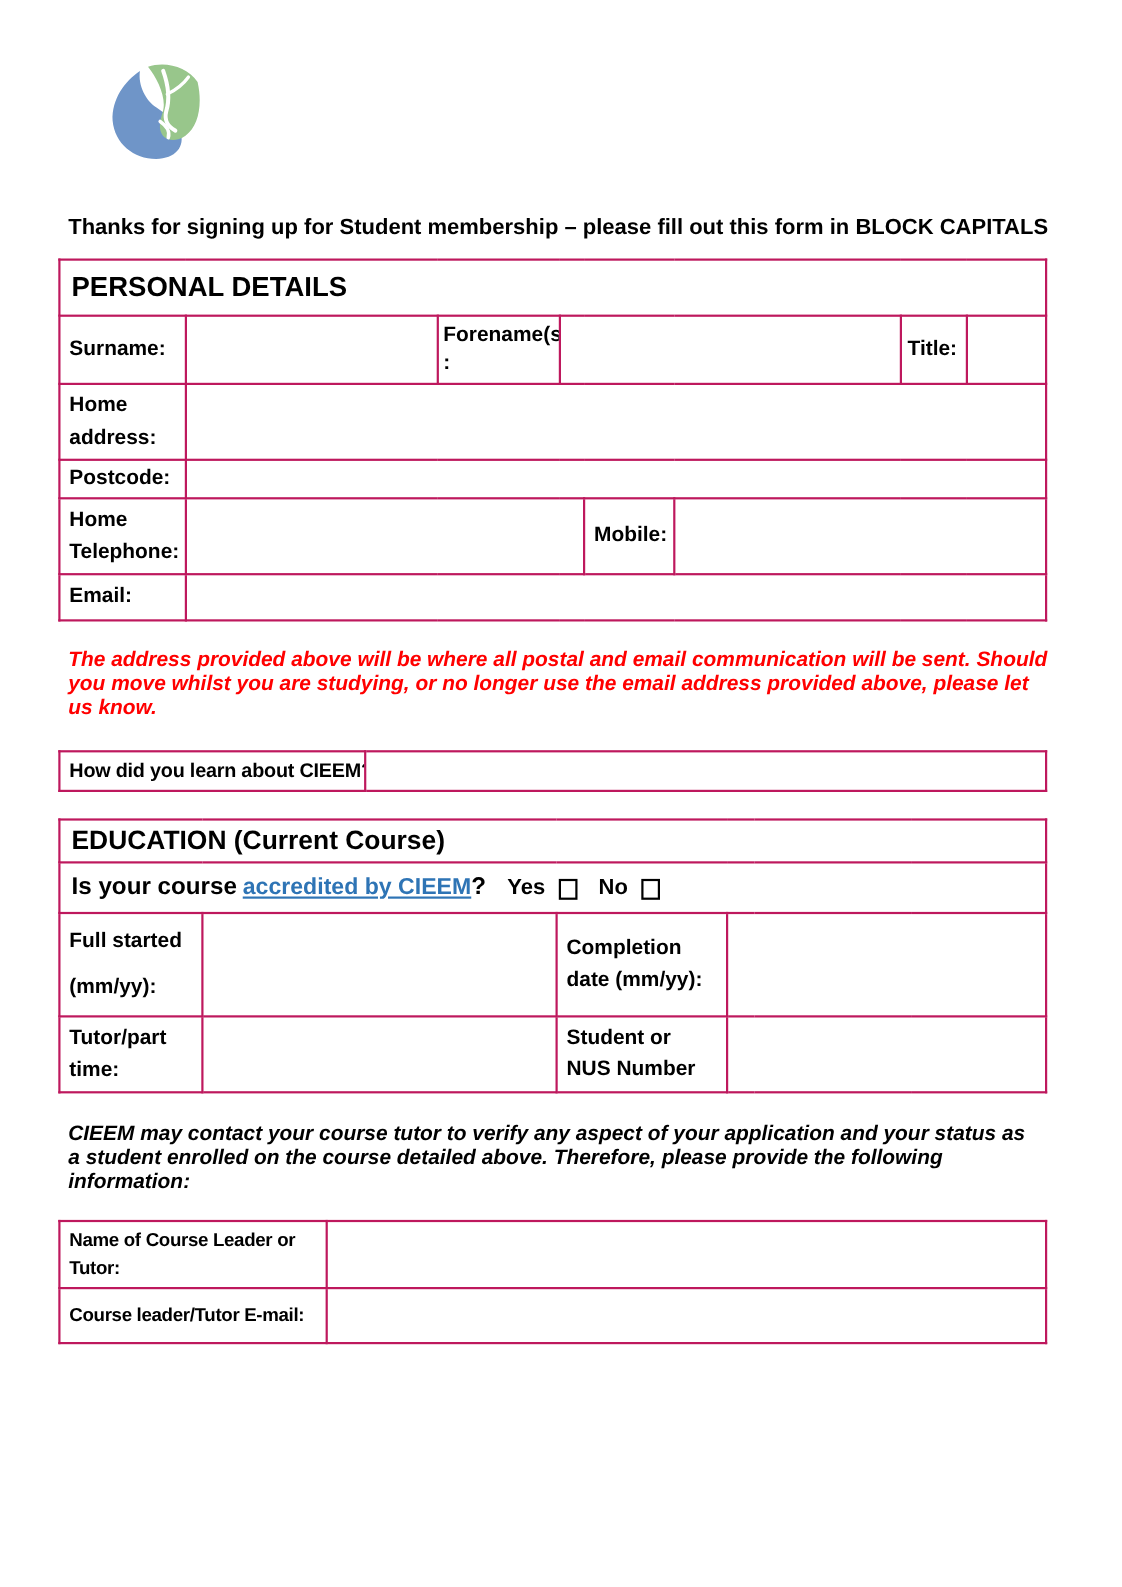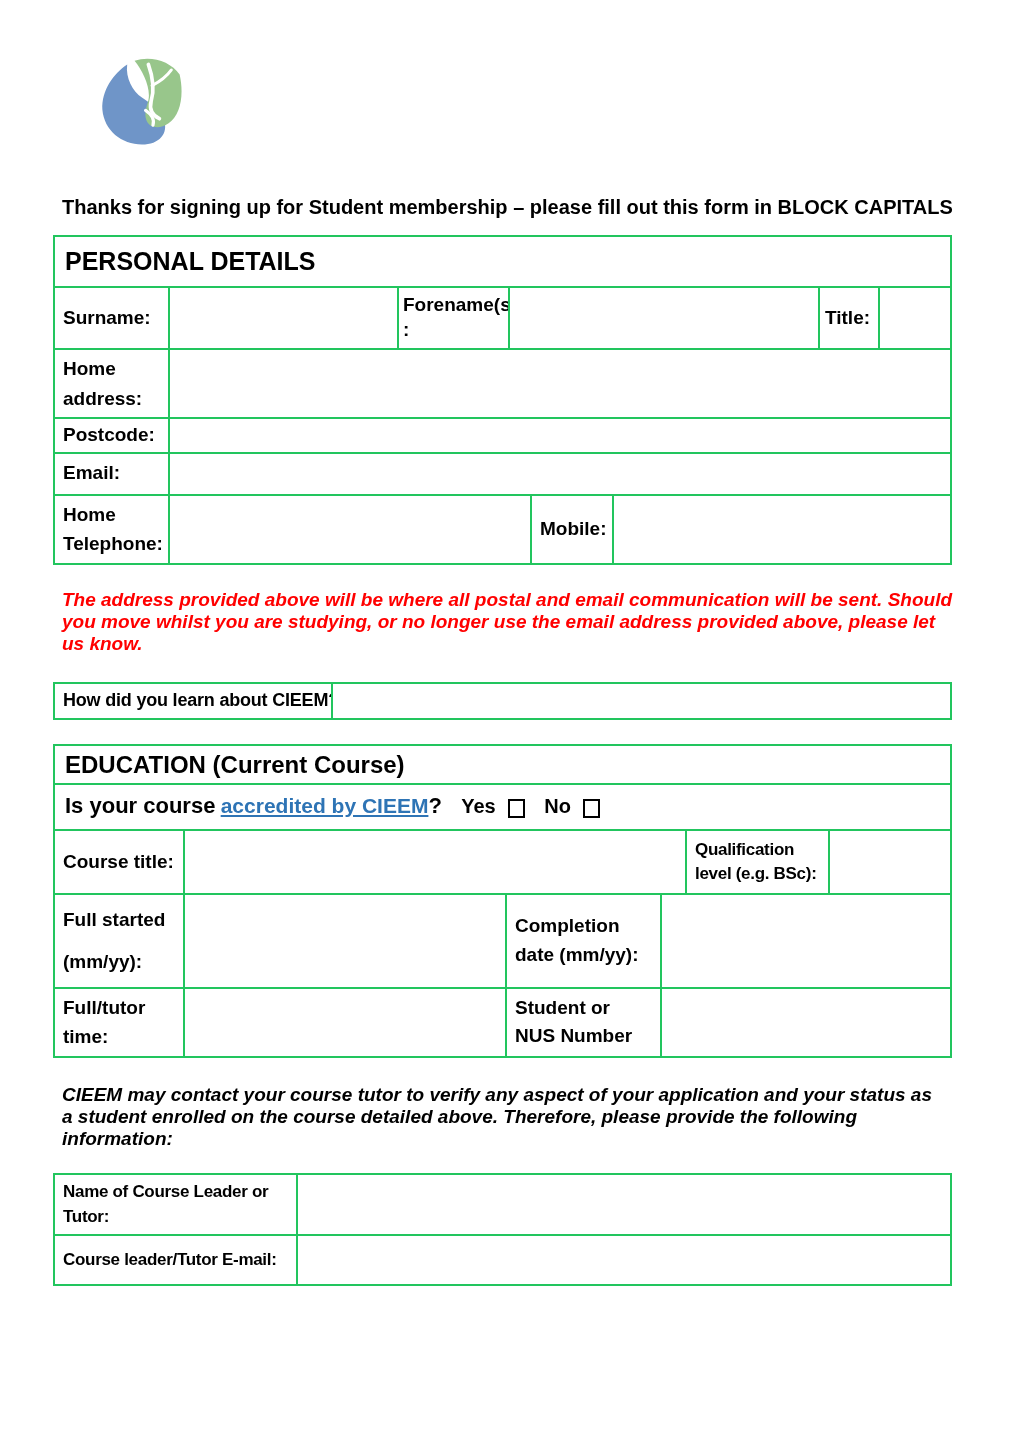--- a/index.html
+++ b/index.html
@@ -31,21 +31,21 @@
     font-weight: bold;
   }
   
   table {
     border-collapse: collapse;
     table-layout: fixed;
     margin-left: 53px;
     width: 897px;
   }
   td, th {
-    border: 2px solid #22c55e;
+    border: 2px solid #be185d;
     vertical-align: middle;
     padding: 4px 8px;
     font-size: 19px;
     font-weight: bold;
     text-align: left;
     line-height: 1.3;
     overflow: hidden;
   }
   th.section-title { font-size: 25px; padding: 8px 8px 8px 10px; }
   th.section-title.compact { font-size: 24px; padding: 3px 8px 3px 10px; }
@@ -121,29 +121,29 @@
       <td></td>
     </tr>
     <tr style="height:57px">
       <td class="lh-med">Home address:</td>
       <td colspan="7"></td>
     </tr>
     <tr style="height:32px">
       <td>Postcode:</td>
       <td colspan="7"></td>
     </tr>
+    <tr style="height:54px">
+      <td class="lh-med">Home Telephone:</td>
+      <td colspan="3"></td>
+      <td>Mobile:</td>
+      <td colspan="3"></td>
+    </tr>
     <tr style="height:42px">
       <td>Email:</td>
       <td colspan="7"></td>
-    </tr>
-    <tr style="height:54px">
-      <td class="lh-med">Home Telephone:</td>
-      <td colspan="3"></td>
-      <td>Mobile:</td>
-      <td colspan="3"></td>
     </tr>
   </tbody>
     </table>
 
   <div class="note red">The address provided above will be where all postal and email communication will be sent. Should you move whilst you are studying, or no longer use the email address provided above, please let us know.</div>
 
   <table class="t-learn">
     <colgroup>
         <col style="width:278px">
         <col style="width:619px">
@@ -172,34 +172,28 @@
     <tr style="height:46px">
       <td colspan="6" class="accred-row">
         <span class="accred-prefix">Is your course</span>
         <span class="accred-link">accredited by CIEEM</span><span class="accred-prefix">?</span>
         <span class="yn-label">Yes</span>
         <span class="checkbox"></span>
         <span class="yn-label">No</span>
         <span class="checkbox"></span>
       </td>
     </tr>
-    <tr style="height:64px">
-      <td>Course title:</td>
-      <td colspan="3"></td>
-      <td class="small-label" style="line-height:1.4">Qualification level (e.g. BSc):</td>
-      <td></td>
-    </tr>
     <tr style="height:82px">
       <td class="lh-tall">Full started (mm/yy):</td>
       <td></td>
       <td style="line-height:1.5">Completion date (mm/yy):</td>
       <td colspan="3"></td>
     </tr>
     <tr style="height:64px">
-      <td class="lh-med">Full/tutor time:</td>
+      <td class="lh-med">Tutor/part time:</td>
       <td></td>
       <td style="line-height:1.5">Student or NUS Number</td>
       <td colspan="3"></td>
     </tr>
   </tbody>
     </table>
 
   <div class="note black" style="margin-top:26px; width:870px">CIEEM may contact your course tutor to verify any aspect of your application and your status as a student enrolled on the course detailed above. Therefore, please provide the following information:</div>
 
   <table class="t-tutor">

